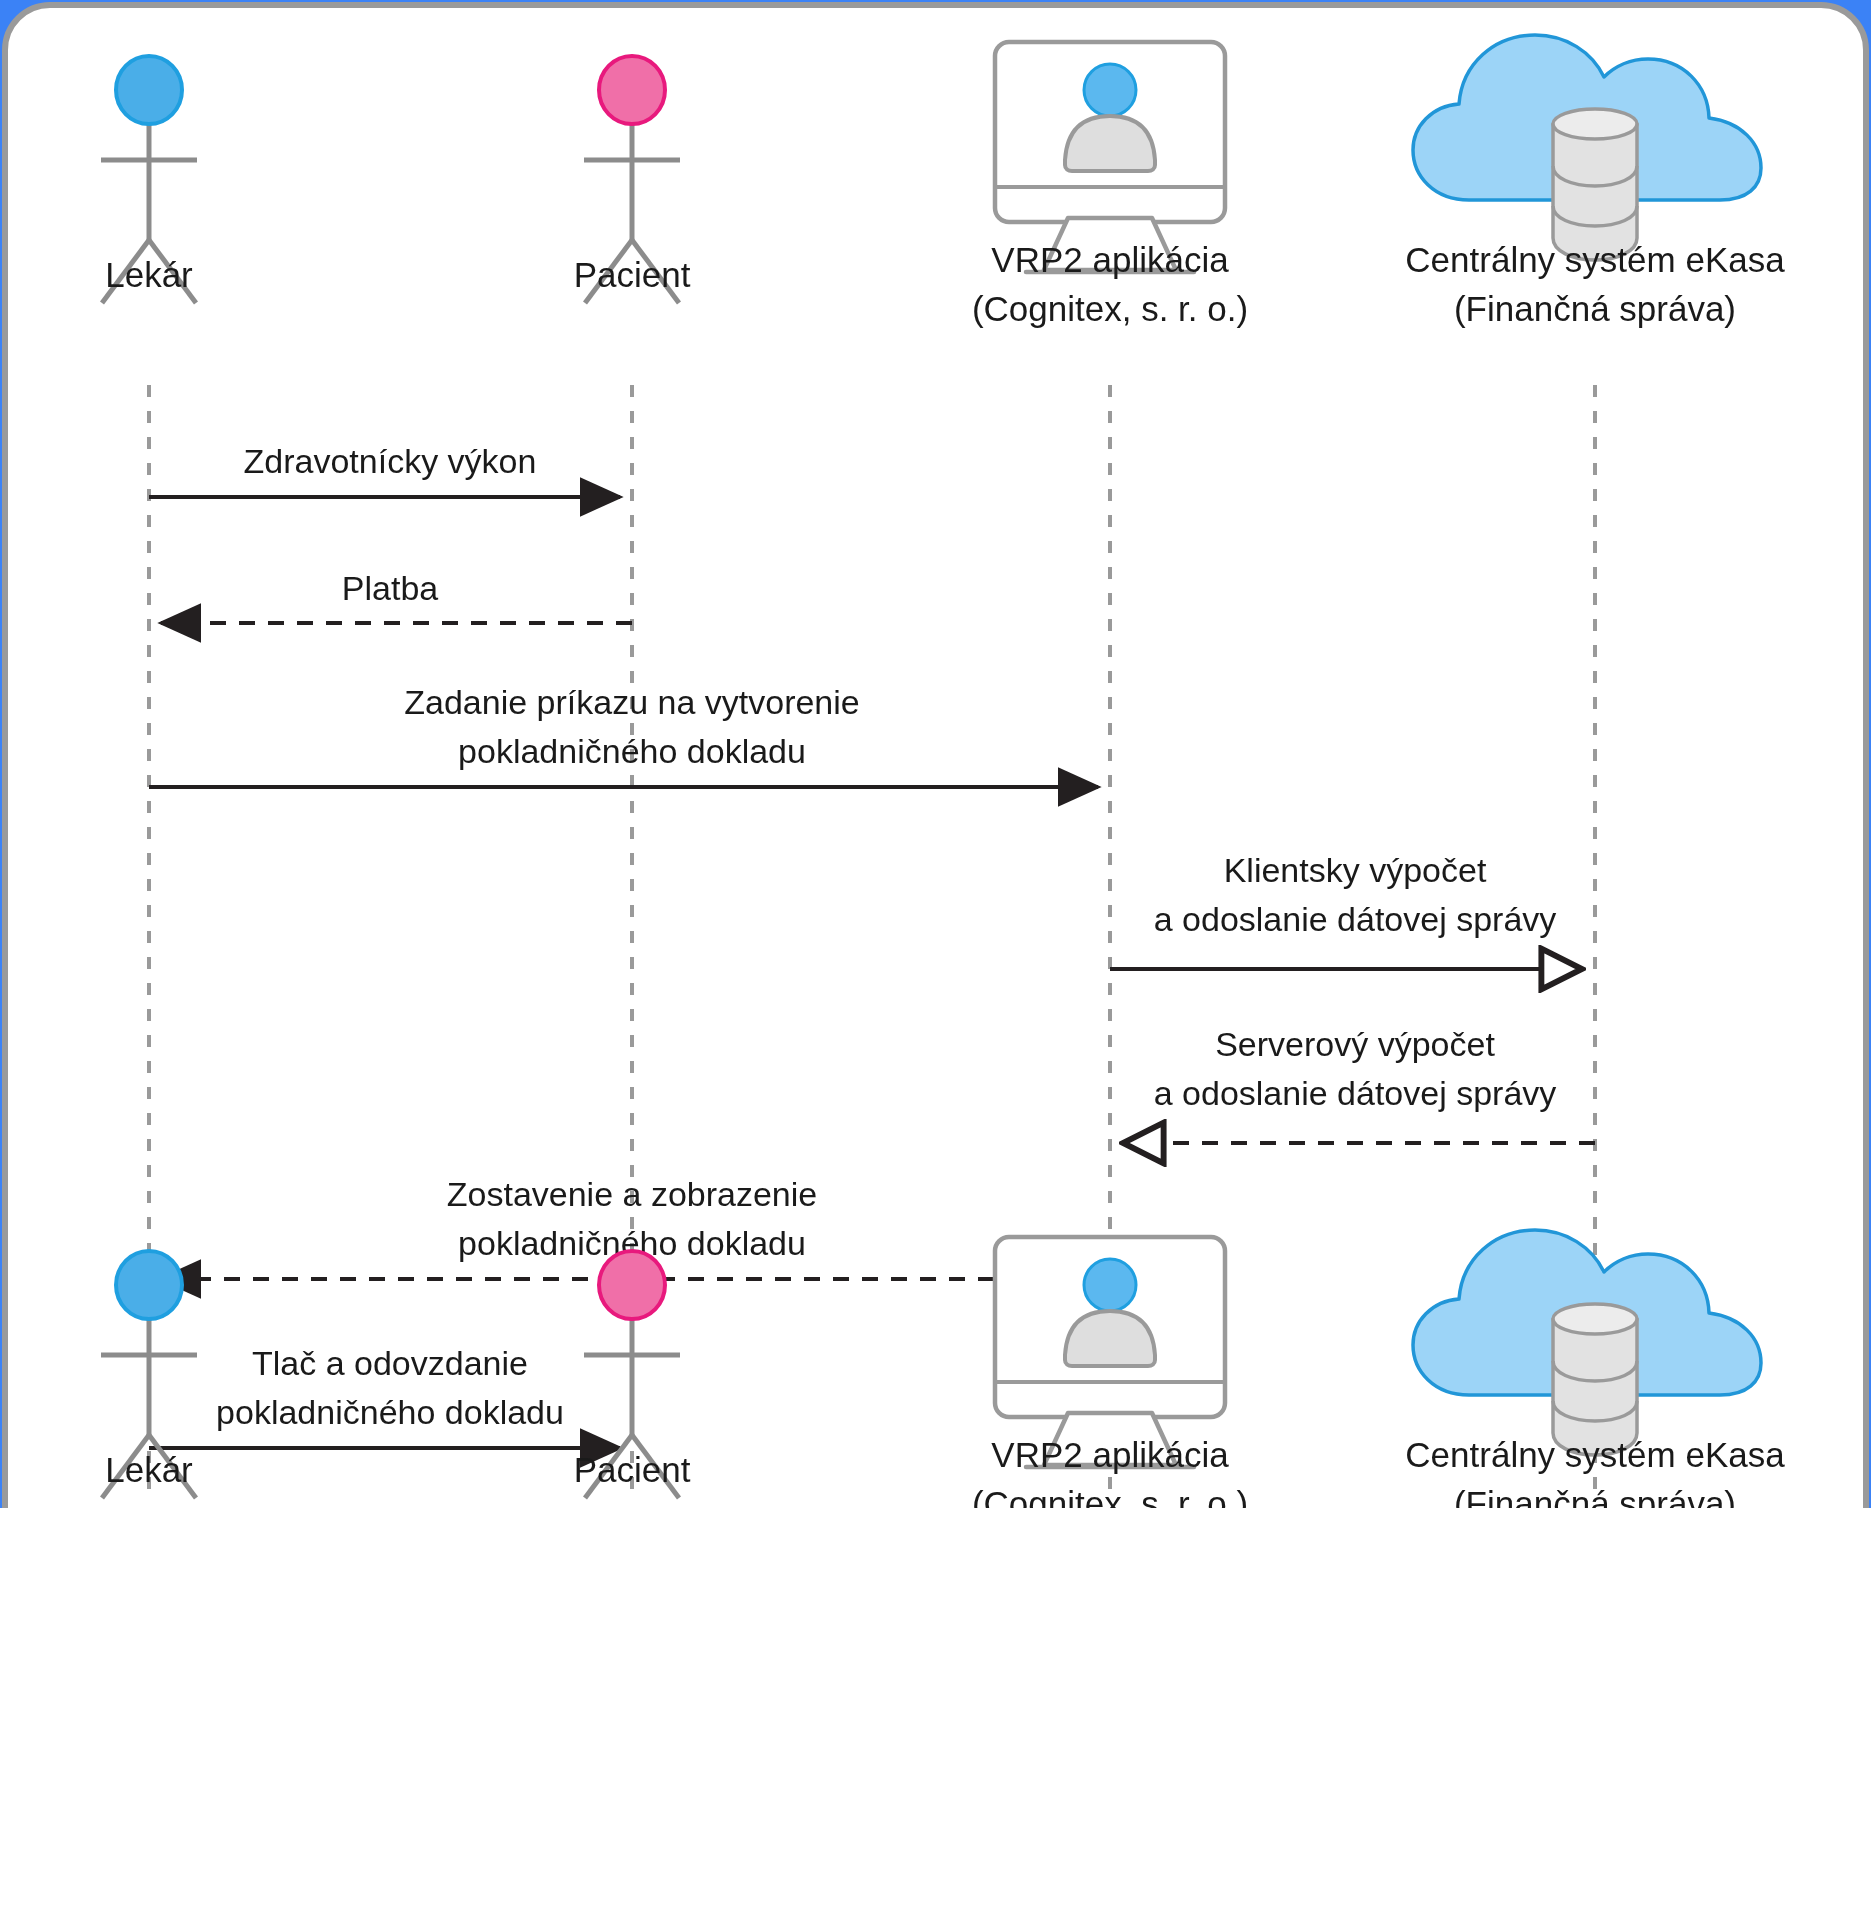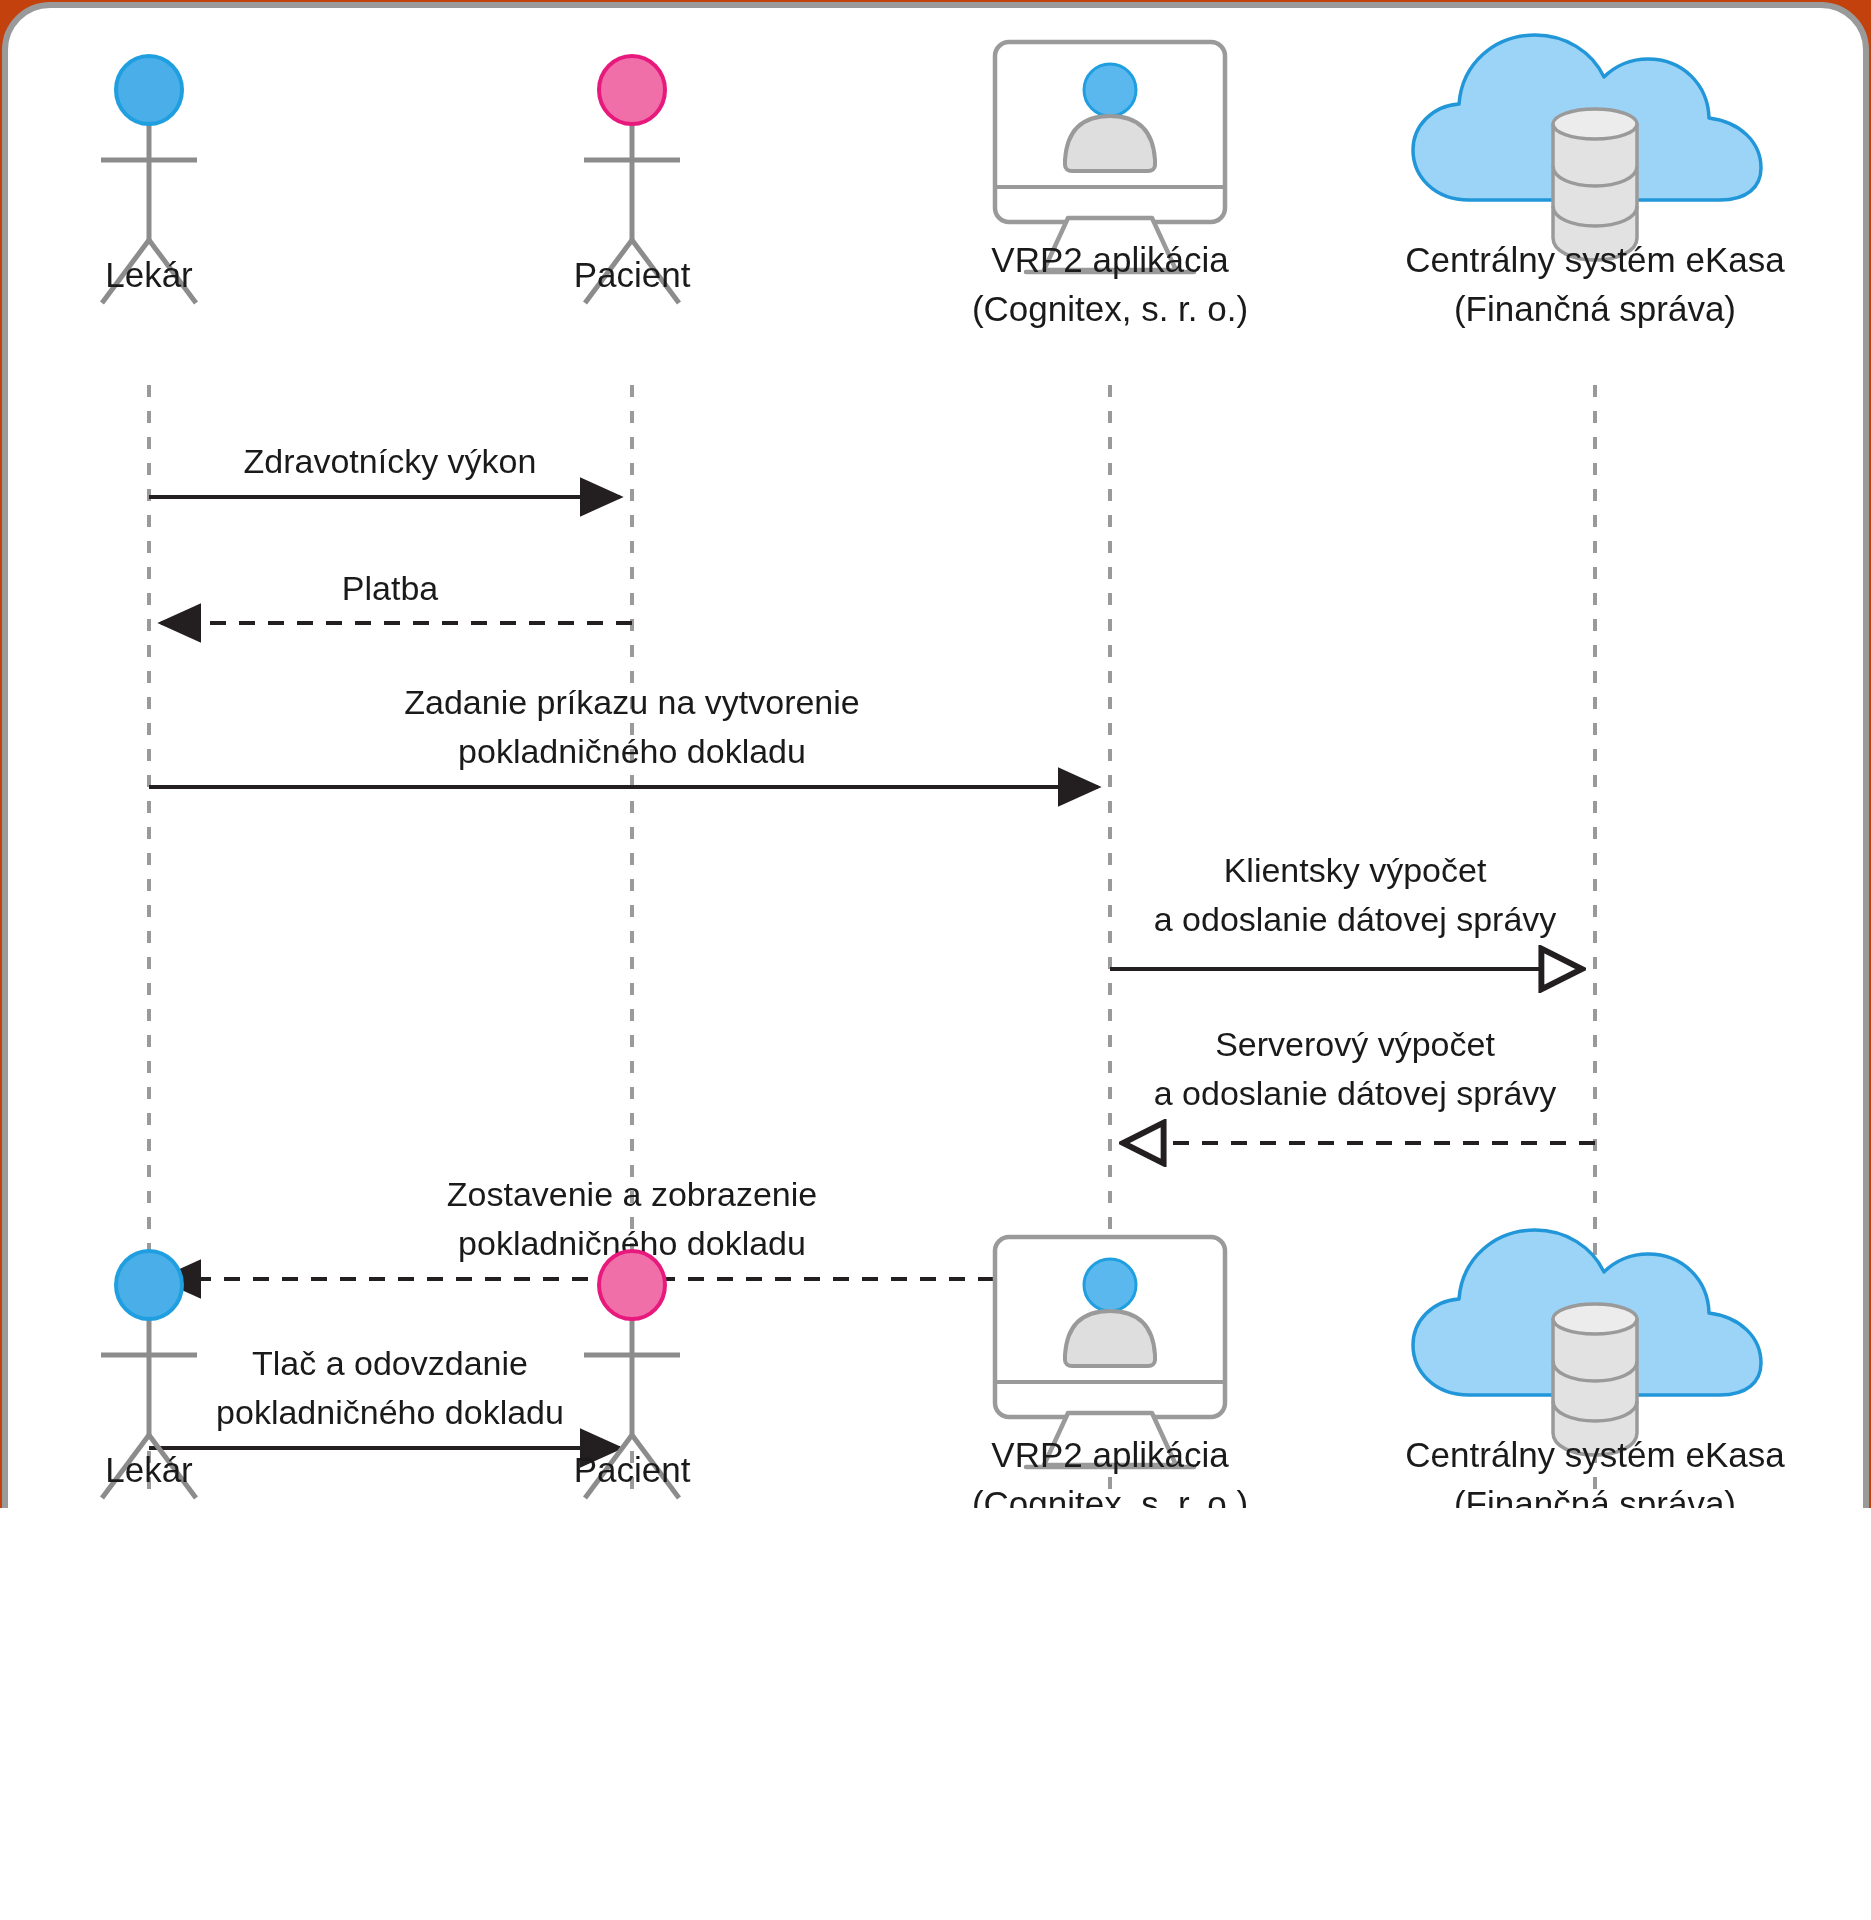--- a/index.html
+++ b/index.html
@@ -7,21 +7,21 @@
     padding: 0;
     background: #ffffff;
   }
   body {
     font-family: "Liberation Sans", sans-serif;
   }
   #diagram-root {
     position: relative;
     width: 1871px;
     height: 1508px;
-    background: #c2410c;
+    background: #3b82f6;
     overflow: hidden;
   }
   #diagram-svg {
     position: absolute;
     top: 0;
     left: 0;
     width: 1871px;
     height: 1920px;
     display: block;
   }

